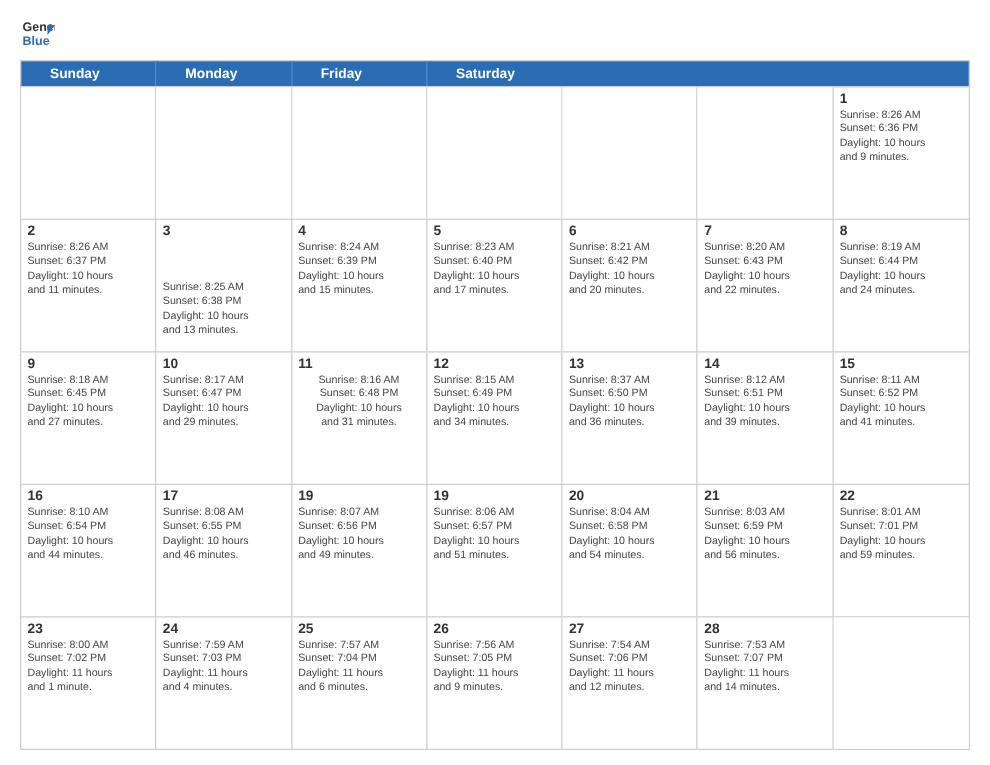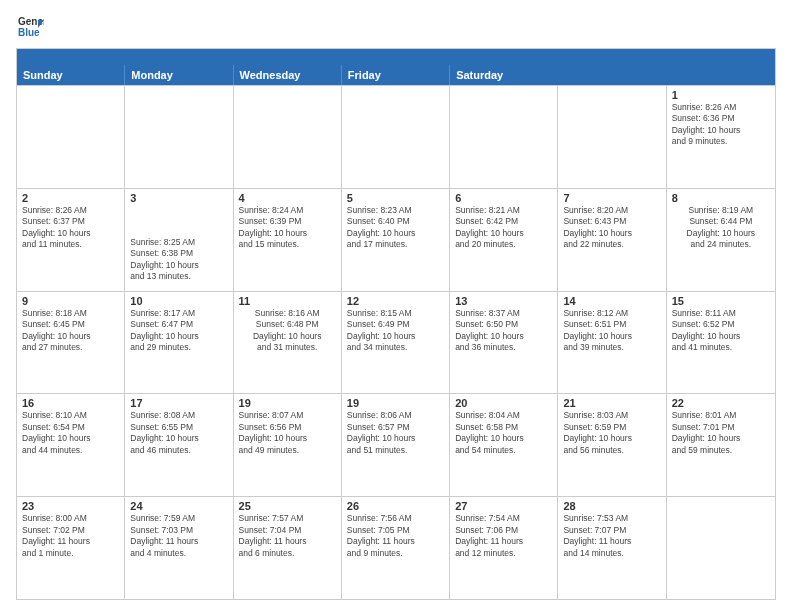--- a/index.html
+++ b/index.html
@@ -52,24 +52,23 @@
     }
     .cal-header-row {
       display: grid;
       grid-template-columns: repeat(7, 1fr);
       background: #2a6db5;
     }
     .cal-header-cell {
       color: #fff;
       font-size: 11px;
       font-weight: bold;
-      padding: 4px 6px;
+      padding: 4px 23px;
       text-align: left;
       border-right: 1px solid #4a8dd5;
-      margin-top: 16px;
     }
     .cal-header-cell:last-child { border-right: none; }
     .cal-body {
       flex: 1;
       display: flex;
       flex-direction: column;
     }
     .cal-row {
       display: grid;
       grid-template-columns: repeat(7, 1fr);
@@ -114,21 +113,20 @@
     <div class="title-block">
       <div class="month-title"></div>
       <div class="location"></div>
     </div>
   </div>
 
   <div class="calendar">
     <div class="cal-header-row">
     <div class="cal-header-cell">Sunday</div>
         <div class="cal-header-cell">Monday</div>
-        <div class="cal-header-cell">Wednesday</div>
         <div class="cal-header-cell">Friday</div>
         <div class="cal-header-cell">Saturday</div>
       </div>
     <div class="cal-body">
     <div class="cal-row">
           <div class="cal-cell empty"></div>
           <div class="cal-cell empty"></div>
           <div class="cal-cell empty"></div>
           <div class="cal-cell empty"></div>
           <div class="cal-cell empty"></div>
@@ -179,21 +177,21 @@
           </div>
           <div class="cal-cell">
             <span class="day-num">7</span>
             <div class="cell-info" style="white-space: pre-line;">Sunrise: 8:20 AM
 Sunset: 6:43 PM
 Daylight: 10 hours
 and 22 minutes.</div>
           </div>
           <div class="cal-cell">
             <span class="day-num">8</span>
-            <div class="cell-info" style="white-space: pre-line; text-align: center;">Sunrise: 8:19 AM
+            <div class="cell-info" style="white-space: pre-line;">Sunrise: 8:19 AM
 Sunset: 6:44 PM
 Daylight: 10 hours
 and 24 minutes.</div>
           </div>
         </div>
         <div class="cal-row">
           <div class="cal-cell">
             <span class="day-num">9</span>
             <div class="cell-info" style="white-space: pre-line;">Sunrise: 8:18 AM
 Sunset: 6:45 PM

